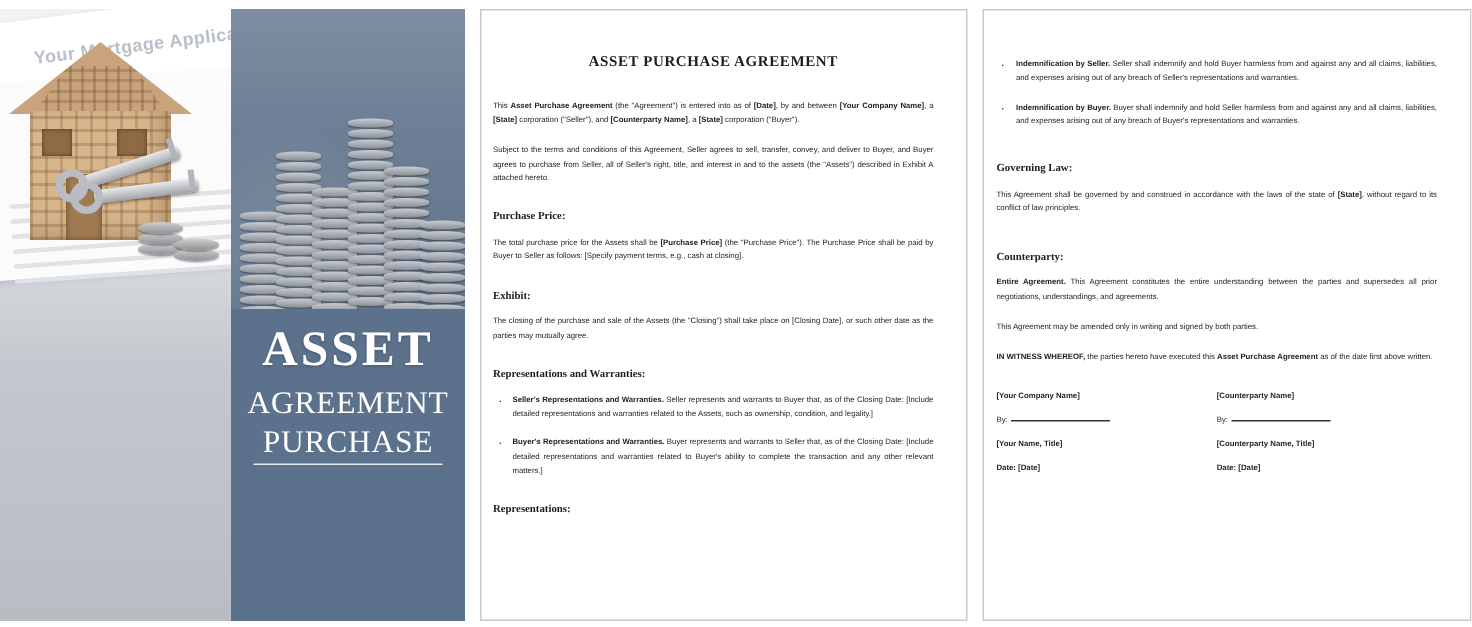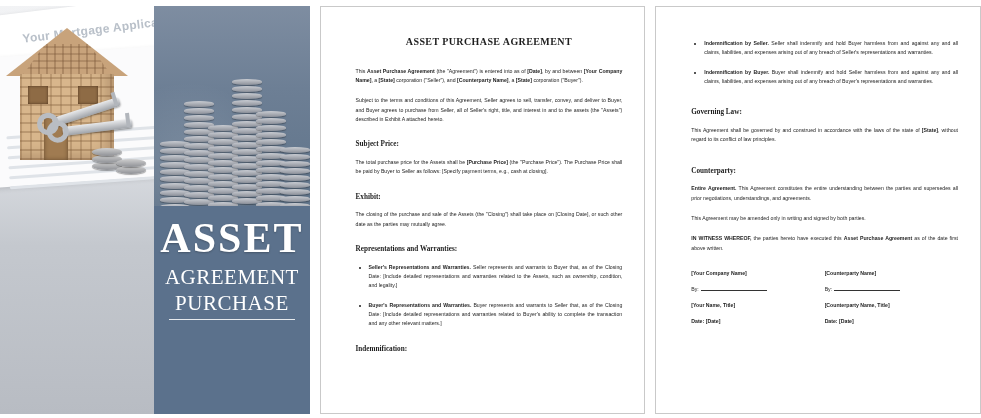--- a/index.html
+++ b/index.html
@@ -257,21 +257,21 @@
   }
   .cover-title-wrap {
     position: absolute;
     left: 0; right: 0;
     top: 198px;
     text-align: center;
     color: #ffffff;
   }
   .cover-title {
     font-family: "Liberation Serif", serif;
-    font-size: 42px;
+    font-size: 33px;
     font-weight: bold;
     letter-spacing: 2px;
     line-height: 1.05;
     margin: 12px 0 4px;
     text-shadow: 0 1px 2px rgba(0,0,0,.25);
   }
   .cover-sub {
     font-family: "Liberation Serif", serif;
     font-size: 21px;
     line-height: 1.25;
@@ -282,21 +282,21 @@
     width: 126px;
     height: 1px;
     background: rgba(255,255,255,.85);
     margin: 2px auto 0;
   }
 
   
   .page-text {
     width: 327px;
     height: 408px;
-    padding: 18px 22px 10px 35px;
+    padding: 18px 22px 10px 8px;
     font-size: 5.2px;
     line-height: 1.75;
     color: #1d1d1d;
     overflow: hidden;
   }
   .doc-title {
     text-align: center;
     font-family: "Liberation Serif", serif;
     font-weight: bold;
     font-size: 10px;
@@ -496,39 +496,39 @@
 
   <div class="page page-text">
     <div class="doc-title">ASSET PURCHASE AGREEMENT</div>
 
     <p class="para">
       This <b>Asset Purchase Agreement</b> (the "Agreement") is entered into as of <b>[Date]</b>, by and between <b>[Your Company Name]</b>, a <b>[State]</b> corporation ("Seller"), and <b>[Counterparty Name]</b>, a <b>[State]</b> corporation ("Buyer").
     </p>
 
     <p class="para">Subject to the terms and conditions of this Agreement, Seller agrees to sell, transfer, convey, and deliver to Buyer, and Buyer agrees to purchase from Seller, all of Seller's right, title, and interest in and to the assets (the "Assets") described in Exhibit A attached hereto.</p>
 
-    <div class="h2">Subject Price:</div>
+    <div class="h2">Purchase Price:</div>
     <p class="para">
       The total purchase price for the Assets shall be <b>[Purchase Price]</b> (the "Purchase Price"). The Purchase Price shall be paid by Buyer to Seller as follows: [Specify payment terms, e.g., cash at closing].
     </p>
 
     <div class="h2">Exhibit:</div>
     <p class="para">The closing of the purchase and sale of the Assets (the "Closing") shall take place on [Closing Date], or such other date as the parties may mutually agree.</p>
 
     <div class="h2">Representations and Warranties:</div>
     <ul class="bullets">
       <li>
         <b>Seller's Representations and Warranties.</b> Seller represents and warrants to Buyer that, as of the Closing Date: [Include detailed representations and warranties related to the Assets, such as ownership, condition, and legality.]
       </li>
       <li>
         <b>Buyer's Representations and Warranties.</b> Buyer represents and warrants to Seller that, as of the Closing Date: [Include detailed representations and warranties related to Buyer's ability to complete the transaction and any other relevant matters.]
       </li>
     </ul>
 
-    <div class="h2">Indemnification:</div>
+    <div class="h2">Representations:</div>
   </div>
 
   <div class="page page-text">
     <ul class="bullets" style="margin-top:14px;">
       <li>
         <b>Indemnification by Seller.</b> Seller shall indemnify and hold Buyer harmless from and against any and all claims, liabilities, and expenses arising out of any breach of Seller's representations and warranties.
       </li>
       <li>
         <b>Indemnification by Buyer.</b> Buyer shall indemnify and hold Seller harmless from and against any and all claims, liabilities, and expenses arising out of any breach of Buyer's representations and warranties.
       </li>

